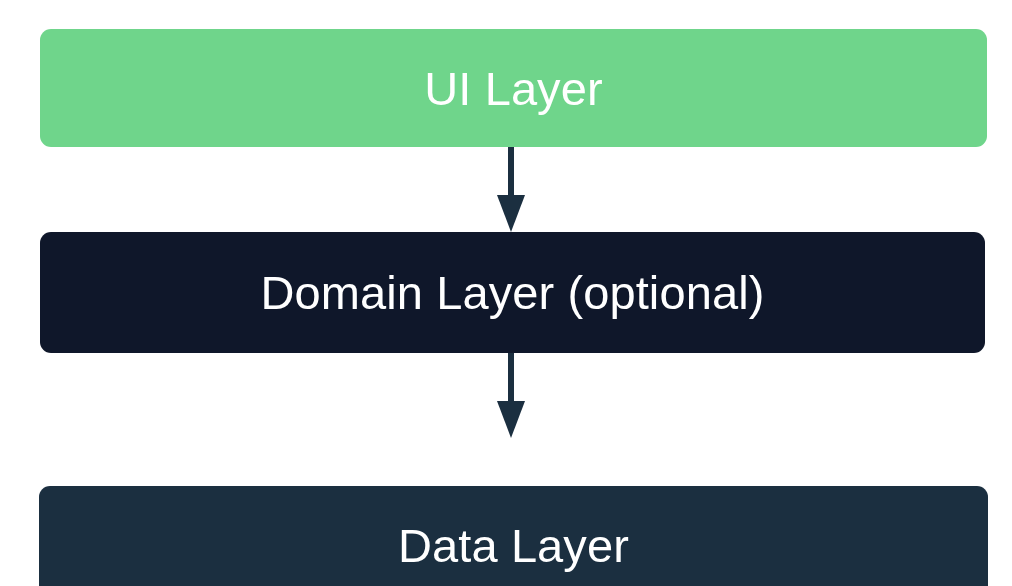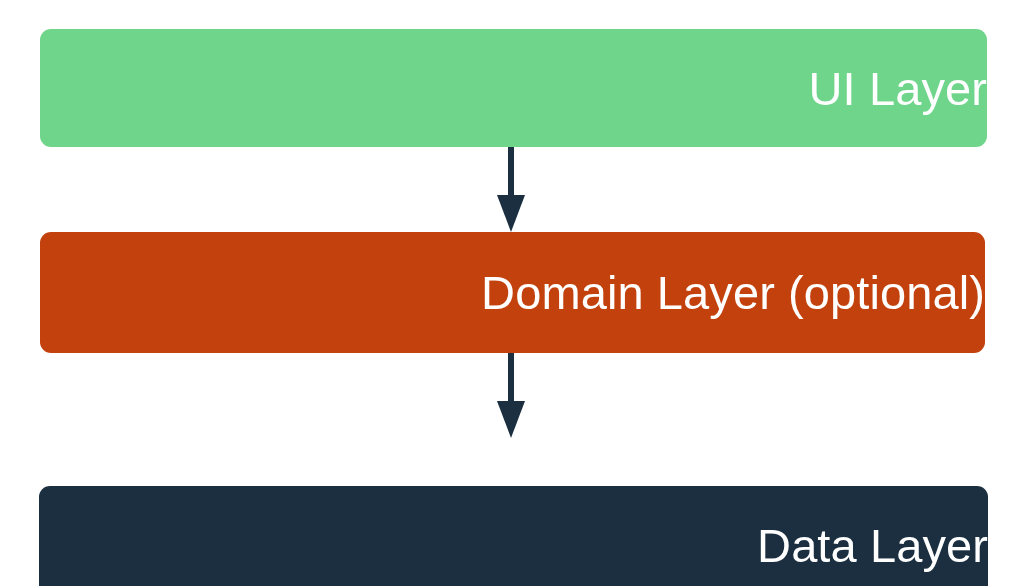--- a/index.html
+++ b/index.html
@@ -17,21 +17,21 @@
     width: 1012px;
     height: 586px;
     background: #ffffff;
     overflow: hidden;
   }
 
   .layer-box {
     position: absolute;
     display: flex;
     align-items: center;
-    justify-content: flex-end;
+    justify-content: center;
     border-radius: 11px;
     box-sizing: border-box;
   }
 
   .layer-label {
     color: #ffffff;
     font-family: "Liberation Sans", "DejaVu Sans", sans-serif;
     font-size: 47px;
     font-weight: 400;
     letter-spacing: 0.1px;
@@ -77,21 +77,21 @@
 </style>
 </head>
 <body>
 
 <div id="diagram-canvas" style="background: rgb(255, 255, 255);">
 
   <div class="layer-box" id="box-ui-layer" style="background:#6fd58b;">
     <span class="layer-label" style="color: rgb(255, 255, 255);">UI Layer</span>
   </div>
 
-  <div class="layer-box" id="box-domain-layer" style="background:#c2410c;">
+  <div class="layer-box" id="box-domain-layer" style="background:#0f172a;">
     <span class="layer-label" style="color: rgb(255, 255, 255);">Domain Layer (optional)</span>
   </div>
 
   <div class="layer-box" id="box-data-layer" style="background:#1b2f40;">
     <span class="layer-label" style="color: rgb(255, 255, 255);">Data Layer</span>
   </div>
 
   <svg class="connector-arrow" viewBox="0 0 1012 586" xmlns="http://www.w3.org/2000/svg">
 
     <g>

